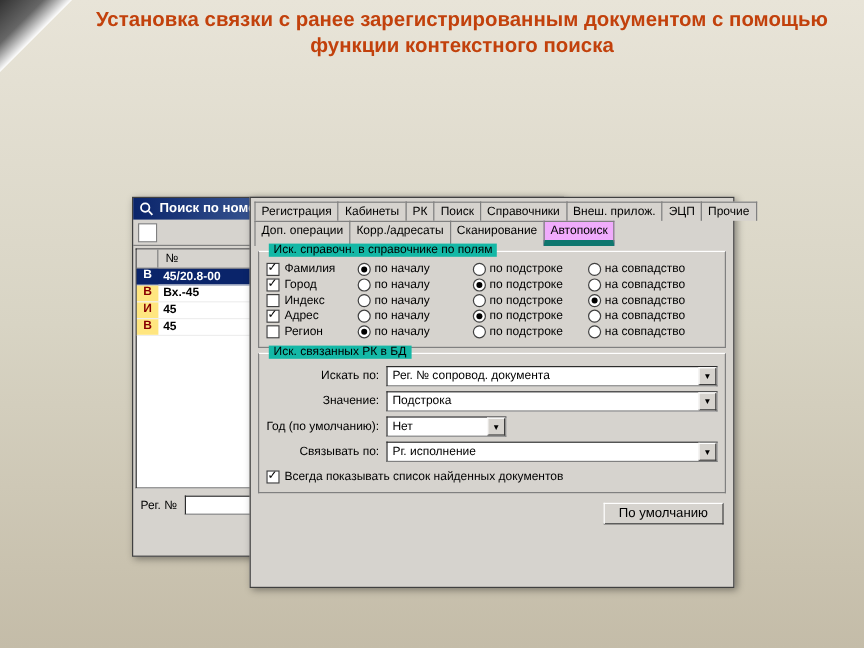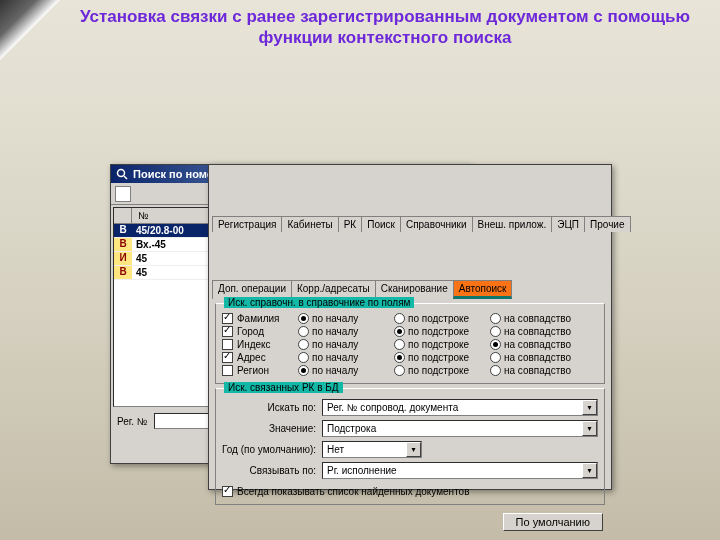--- a/index.html
+++ b/index.html
@@ -19,21 +19,21 @@
     width: 60px; height: 60px;
     background: linear-gradient(135deg, #333 0%, #666 30%, #fff 50%, #888 70%);
     clip-path: polygon(0 0, 100% 0, 0 100%);
   }
   .page-title {
     position: absolute;
     top: 6px; left: 70px; right: 20px;
     text-align: center;
     font-size: 17px;
     font-weight: bold;
-    color: #6d28d9;
+    color: #c2410c;
     line-height: 1.25;
   }
   
   .win {
     position: absolute;
     background: #d6d3ce;
     border: 1px solid #404040;
     box-shadow: 2px 2px 6px rgba(0,0,0,0.4);
   }
   .win-back {
@@ -116,34 +116,33 @@
   
   .win-front {
     top: 164px; left: 208px;
     width: 404px; height: 326px;
   }
   .tabs {
     display:flex;
     padding: 3px 3px 0 3px;
     font-size: 10px;
     gap: 0;
-    margin-top: 48px;
   }
   .tab {
     background:#d6d3ce;
     border:1px solid #808080;
     border-bottom:none;
     padding: 2px 5px;
     margin-right: -1px;
     position:relative;
     white-space: nowrap;
   }
   .tab.active {
-    background:#f97316;
-    border-bottom: 3px solid #0f766e;
+    background:#f0abfc;
+    border-bottom: 5px solid #0f766e;
     z-index:2;
     font-weight: normal;
   }
   .tabrow2 { padding-top:0; }
   .group {
     margin: 4px 6px;
     border: 1px solid #808080;
     border-top-color:#fff;
     position:relative;
     padding: 8px 6px 6px 6px;

